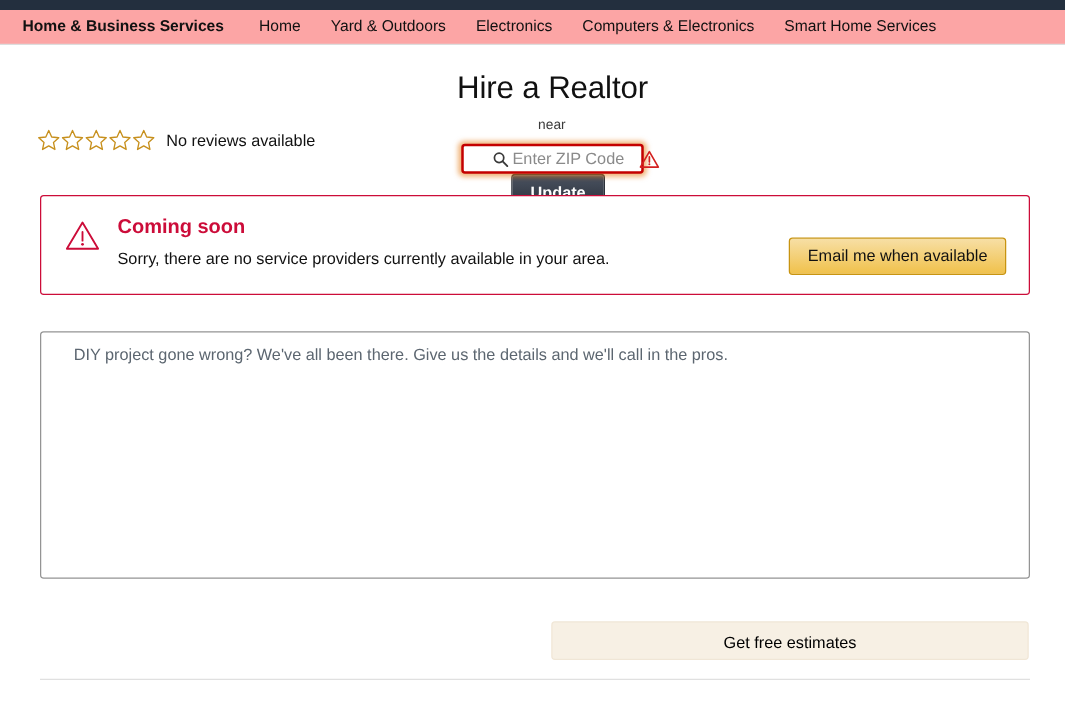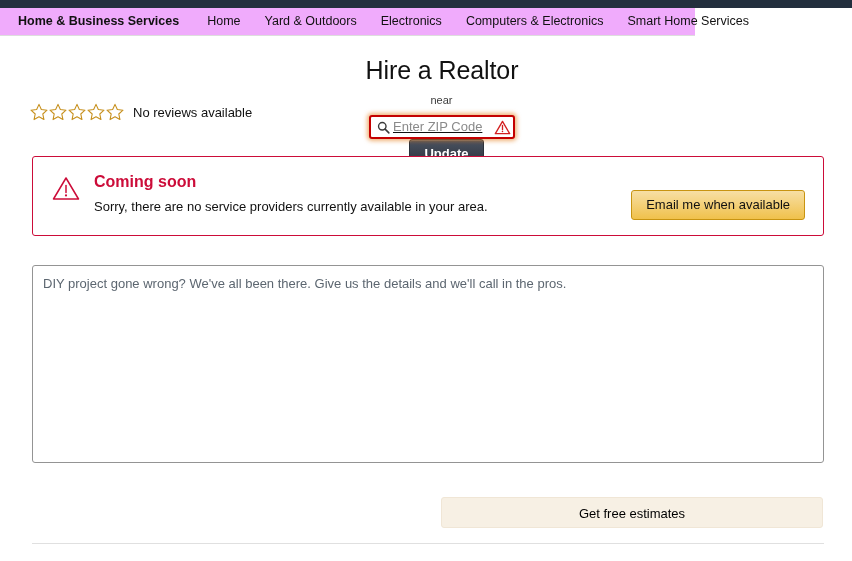--- a/index.html
+++ b/index.html
@@ -22,23 +22,23 @@
     top: 0; left: 0;
     width: 852px;
     height: 8px;
     background: #232f3e;
   }
 
   
   .navbar {
     position: absolute;
     top: 8px; left: 0;
-    width: 695px;
+    width: 852px;
     height: 28px;
-    background: #f0abfc;
+    background: #fca5a5;
     border-bottom: 1px solid #dddddd;
     box-sizing: border-box;
     display: flex;
     align-items: flex-start;
     padding-left: 18px;
     white-space: nowrap;
   }
   .nav-item {
     font-size: 12.5px;
     color: #111111;
@@ -89,22 +89,21 @@
     position: relative;
     display: flex;
     align-items: center;
     height: 31px;
     width: 146px;
     background: #ffffff;
     border: 2px solid #c40000;
     border-radius: 3px;
     box-shadow: 0 0 4px 2px rgba(228,121,17,0.55);
     box-sizing: border-box;
-    padding: 0 4px 0 6px;
-    text-decoration: underline;
+    padding: 0 4px 0 23px;
   }
   .zip-search-icon {
     width: 13px; height: 13px;
     flex: 0 0 13px;
     margin-right: 3px;
     display: block;
   }
   .zip-input {
     border: none;
     outline: none;
@@ -216,21 +215,21 @@
     margin: 29px 28px 0 32px;
     width: 792px;
     height: 198px;
     box-sizing: border-box;
     border: 1px solid #949494;
     border-radius: 3px;
     background: #ffffff;
     font-family: "Liberation Sans", sans-serif;
     font-size: 13px;
     color: #111111;
-    padding: 9px 10px;
+    padding: 9px 26px;
     resize: none;
     outline: none;
     line-height: 18px;
   }
   .details-textarea::placeholder { color: #5c6670; opacity: 1; }
 
   
   .submit-row {
     display: flex;
     justify-content: flex-end;

